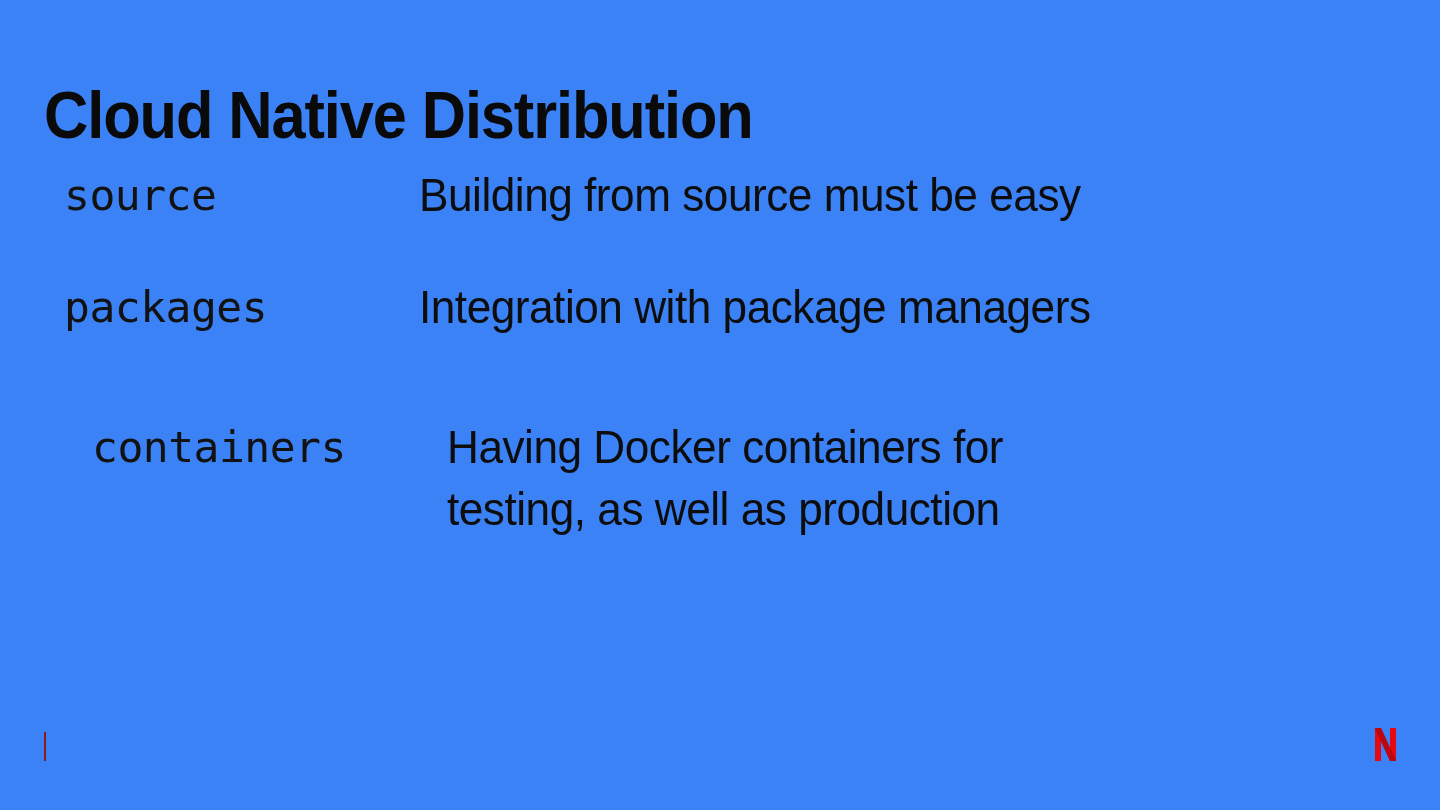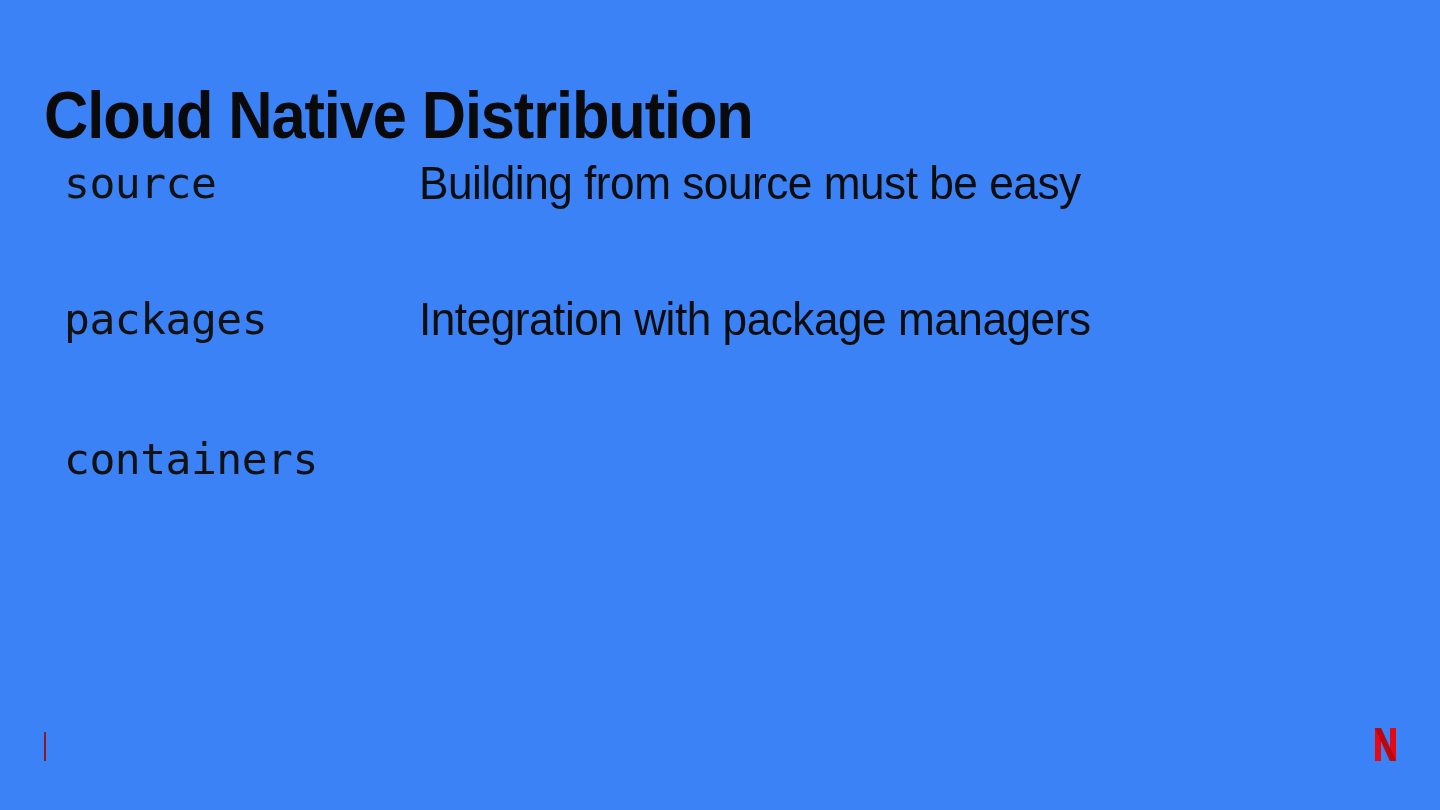--- a/index.html
+++ b/index.html
@@ -38,23 +38,23 @@
     position: absolute;
     left: 0;
     top: 152px;
     width: 1440px;
   }
   .row {
     position: relative;
     display: flex;
     align-items: flex-start;
   }
-  .row-source   { margin-top: 0px; }
-  .row-packages { margin-top: 74px; justify-content: space-between; }
-  .row-containers { margin-top: 78px; }
+  .row-source   { margin-top: 12px; }
+  .row-packages { margin-top: 50px; justify-content: space-between; }
+  .row-containers { margin-top: 78px; margin-left: 28px; }
 
   .term {
     width: 419px;
     padding-left: 64px;
     box-sizing: border-box;
     font-family: "DejaVu Sans Mono", "Liberation Mono", monospace;
     font-size: 43px;
     line-height: 62px;
     letter-spacing: -0.5px;
     color: #121212;
@@ -117,20 +117,24 @@
 
     <div class="row row-packages">
       <div class="term">packages</div>
       <div class="desc">
         <div class="desc-line">Integration with package managers</div>
       </div>
     </div>
 
     <div class="row row-containers">
       <div class="term">containers</div>
+      <div class="desc">
+        <div class="desc-line">Having Docker containers for</div>
+        <div class="desc-line">testing, as well as production</div>
+      </div>
     </div>
 
   </div>
 
   <div class="footer-bar"></div>
 
   <div class="netflix-logo">
     <svg width="21" height="33" viewBox="0 0 21 33" xmlns="http://www.w3.org/2000/svg">
       <rect x="0" y="0" width="6" height="33" fill="#e50914"></rect>
       <rect x="15" y="0" width="6" height="33" fill="#e50914"></rect>

